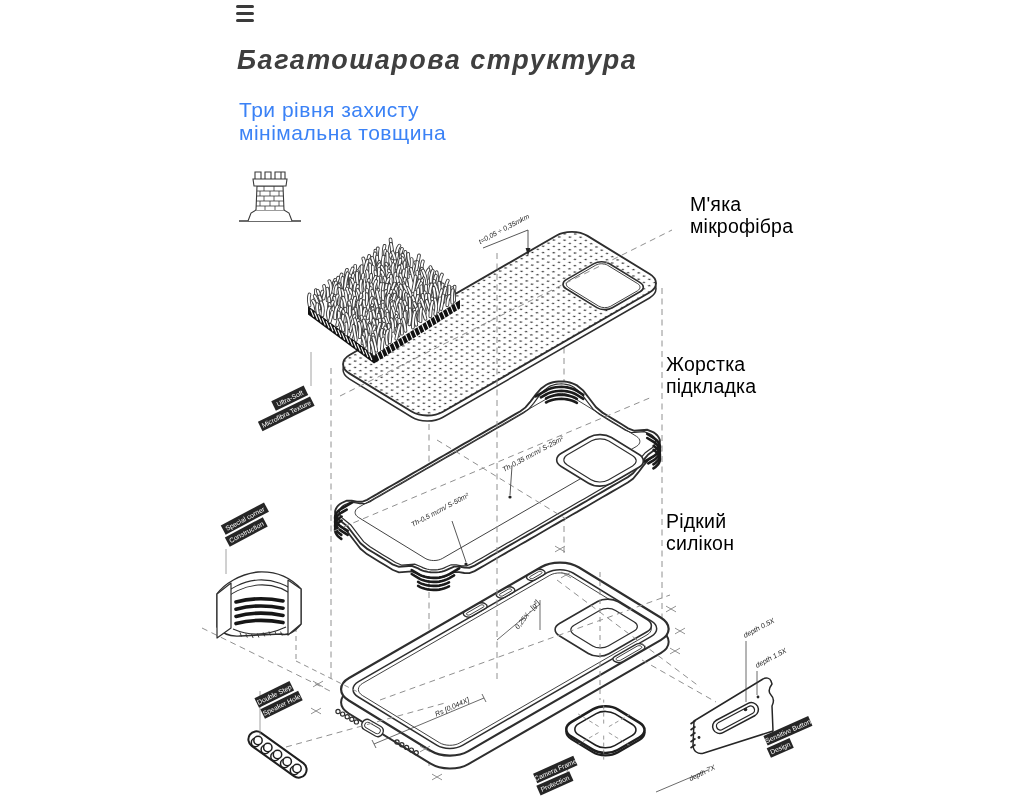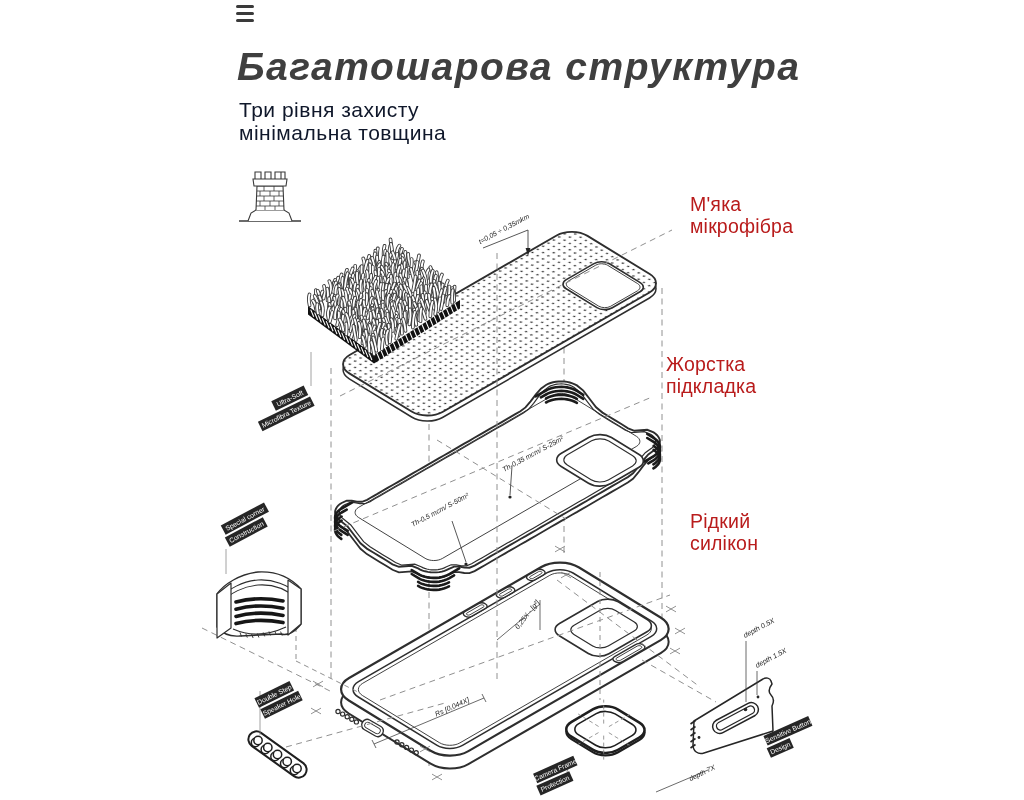--- a/index.html
+++ b/index.html
@@ -1,22 +1,22 @@
 <!DOCTYPE html>
 <html><head>
 <meta charset="utf-8">
 <style>
 * { margin:0; padding:0; box-sizing:border-box; }
 html,body { width:1024px; height:800px; background:#ffffff; font-family:"Liberation Sans", sans-serif; overflow:hidden; }
 .page { position:relative; width:1024px; height:800px; }
 .burger { position:absolute; left:236px; top:5px; }
 .burger div { width:17.5px; height:3.4px; background:#3a3a3a; border-radius:2px; margin-bottom:3.5px; }
-h1.title { position:absolute; left:237px; top:45px; font-size:39px; font-weight:bold; font-style:italic; color:#3f3f3f; letter-spacing:1.5px; }
-.subtitle { position:absolute; left:239px; top:98px; font-size:21px; color:#0f172a; line-height:23px; letter-spacing:0.5px; }
-.rlabel { position:absolute; font-size:19.5px; color:#b91c1c; line-height:21.5px; letter-spacing:0.2px; }
+h1.title { position:absolute; left:237px; top:45px; font-size:27px; font-weight:bold; font-style:italic; color:#3f3f3f; letter-spacing:1.5px; }
+.subtitle { position:absolute; left:239px; top:98px; font-size:21px; color:#3b82f6; line-height:23px; letter-spacing:0.5px; }
+.rlabel { position:absolute; font-size:19.5px; color:#000000; line-height:21.5px; letter-spacing:0.2px; }
 .diagram { position:absolute; left:0; top:0; }
 </style>
 </head>
 <body>
 <div class="page">
 
 <div class="burger">
       <div></div>
       <div></div>
       <div></div>
@@ -35,21 +35,21 @@
 <path d="M21,11 L21,4 L27,4 L27,11 M31,11 L31,4 L37,4 L37,11 M41,11 L41,4 L47,4 L47,11 M51,11 L51,4 L45,4"></path>
 <path d="M23,23 L49,23 M23,28 L49,28 M22,33 L50,33 M22,38 L50,38" stroke-width="0.8"></path>
 <path d="M30,18 L30,23 M40,18 L40,23 M26,23 L26,28 M36,23 L36,28 M45,23 L45,28 M30,28 L30,33 M40,28 L40,33 M26,33 L26,38 M36,33 L36,38 M45,33 L45,38 M31,38 L31,42 M41,38 L41,42" stroke-width="0.8"></path>
 </g>
 </svg>
 
 <div class="rlabel" style="left:690px;top:194px">М'яка<br>мікрофібра</div>
 
 <div class="rlabel" style="left:666px;top:354px">Жорстка<br>підкладка</div>
 
-<div class="rlabel" style="left:690px;top:511px">Рідкий<br>силікон</div>
+<div class="rlabel" style="left:666px;top:511px">Рідкий<br>силікон</div>
 
 <div class="diagram">
 <svg width="1024" height="800" viewBox="0 0 1024 800">
 <defs>
           <pattern id="dots" width="6.2" height="6.2" patternUnits="userSpaceOnUse" patternTransform="matrix(0.866 -0.5 0.8526 0.5225 334 364)">
             <rect width="6.2" height="6.2" fill="#ffffff"></rect>
             <circle cx="3" cy="3" r="0.98" fill="#2b2b2b"></circle>
           </pattern>
         </defs>
 

